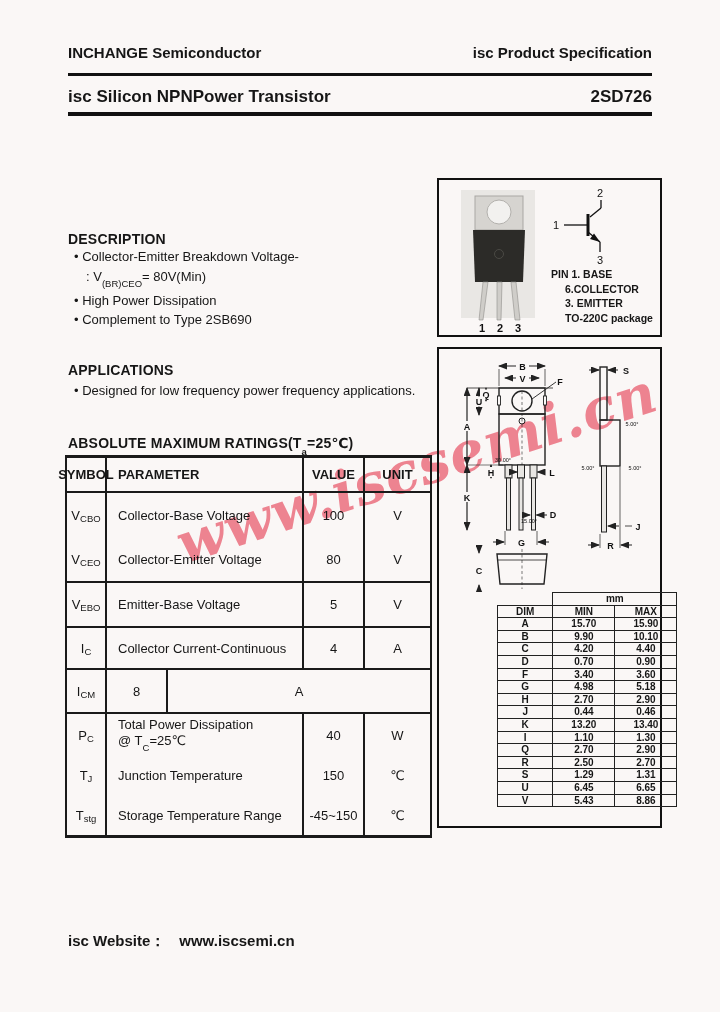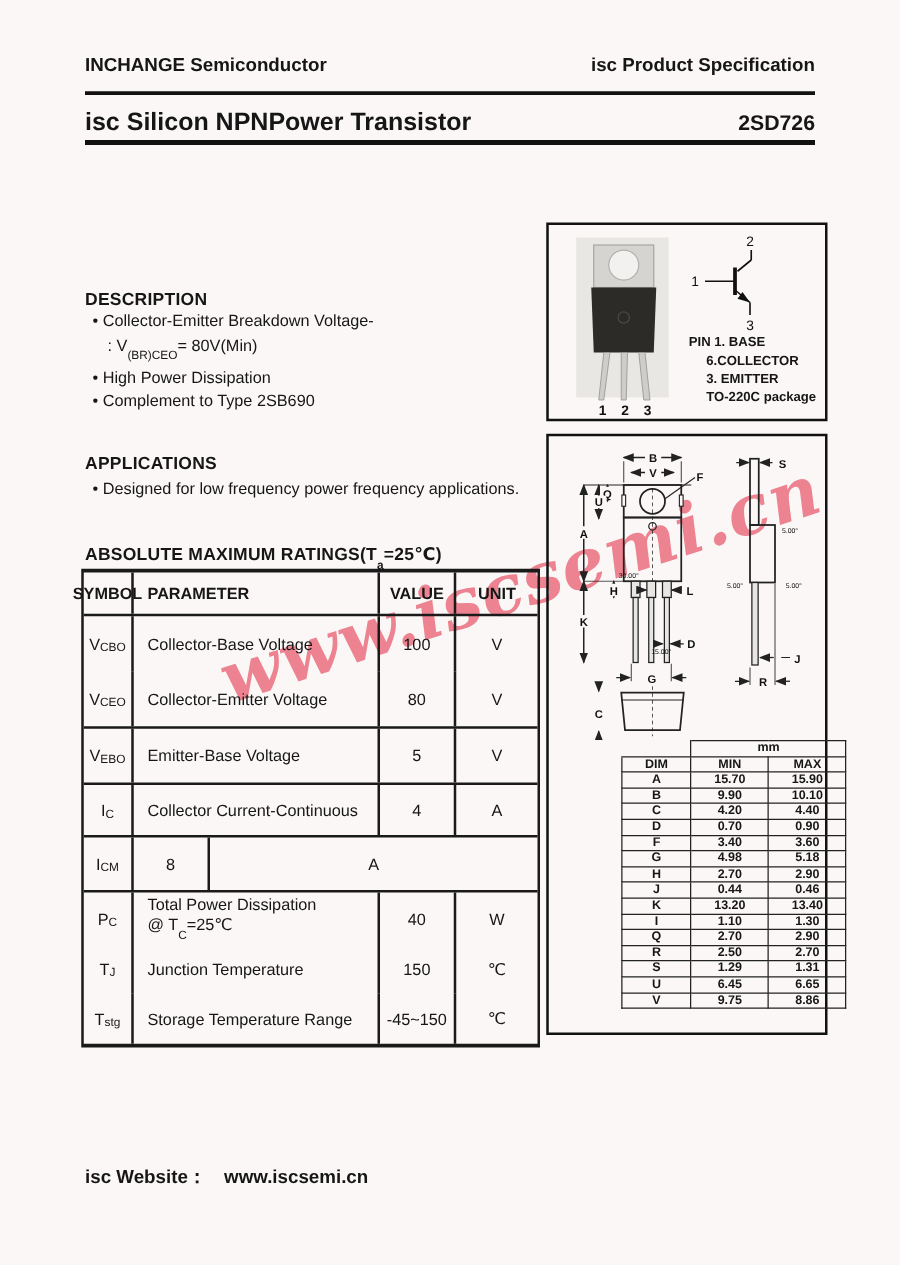--- a/index.html
+++ b/index.html
@@ -10,21 +10,21 @@
   .watermark{position:absolute;left:178px;top:512px;z-index:0;font-family:"DejaVu Serif",serif;
     font-style:italic;font-weight:bold;font-size:56px;letter-spacing:1px;color:#ed8390;
     transform:rotate(-18deg);transform-origin:0 50%;white-space:nowrap;}
   .z1{position:absolute;z-index:1;}
   
   .hdr-company{left:68px;top:44px;font-size:15px;font-weight:bold;}
   .hdr-right{right:68px;top:44px;font-size:15px;font-weight:bold;}
   .brand{font-weight:bold;}
   .rule1{left:68px;top:73px;width:584px;height:3px;background:#111;}
   .title-line{left:68px;top:87px;width:584px;display:flex;justify-content:space-between;align-items:baseline;}
-  .doc-title{font-size:20px;font-weight:bold;}
+  .doc-title{font-size:17px;font-weight:bold;}
   .part-no{font-size:17px;font-weight:bold;}
   .rule2{left:68px;top:112px;width:584px;height:4px;background:#111;}
   
   .sec-h{font-size:14px;font-weight:bold;letter-spacing:.2px;}
   .bullets{font-size:13px;line-height:19.5px;}
   .bullets .ind{padding-left:12px;}
   sub.s{font-size:9.5px;position:relative;top:3px;}
   
   .rt{left:65px;top:455px;width:363px;border:2px solid #1a1a1a;border-top-width:3px;border-bottom-width:3px;background:transparent;}
   .rt-row{display:flex;align-items:center;}
@@ -385,21 +385,21 @@
             <td>1.29</td>
             <td>1.31</td>
           </tr>
       <tr>
             <td>U</td>
             <td>6.45</td>
             <td>6.65</td>
           </tr>
       <tr>
             <td>V</td>
-            <td>9.75</td>
+            <td>5.43</td>
             <td>8.86</td>
           </tr>
     </tbody>
       </table>
   </div>
 
   <div class="abs z1 footer">
     <span>isc Website：</span><span class="url">www.iscsemi.cn</span>
   </div>
 

